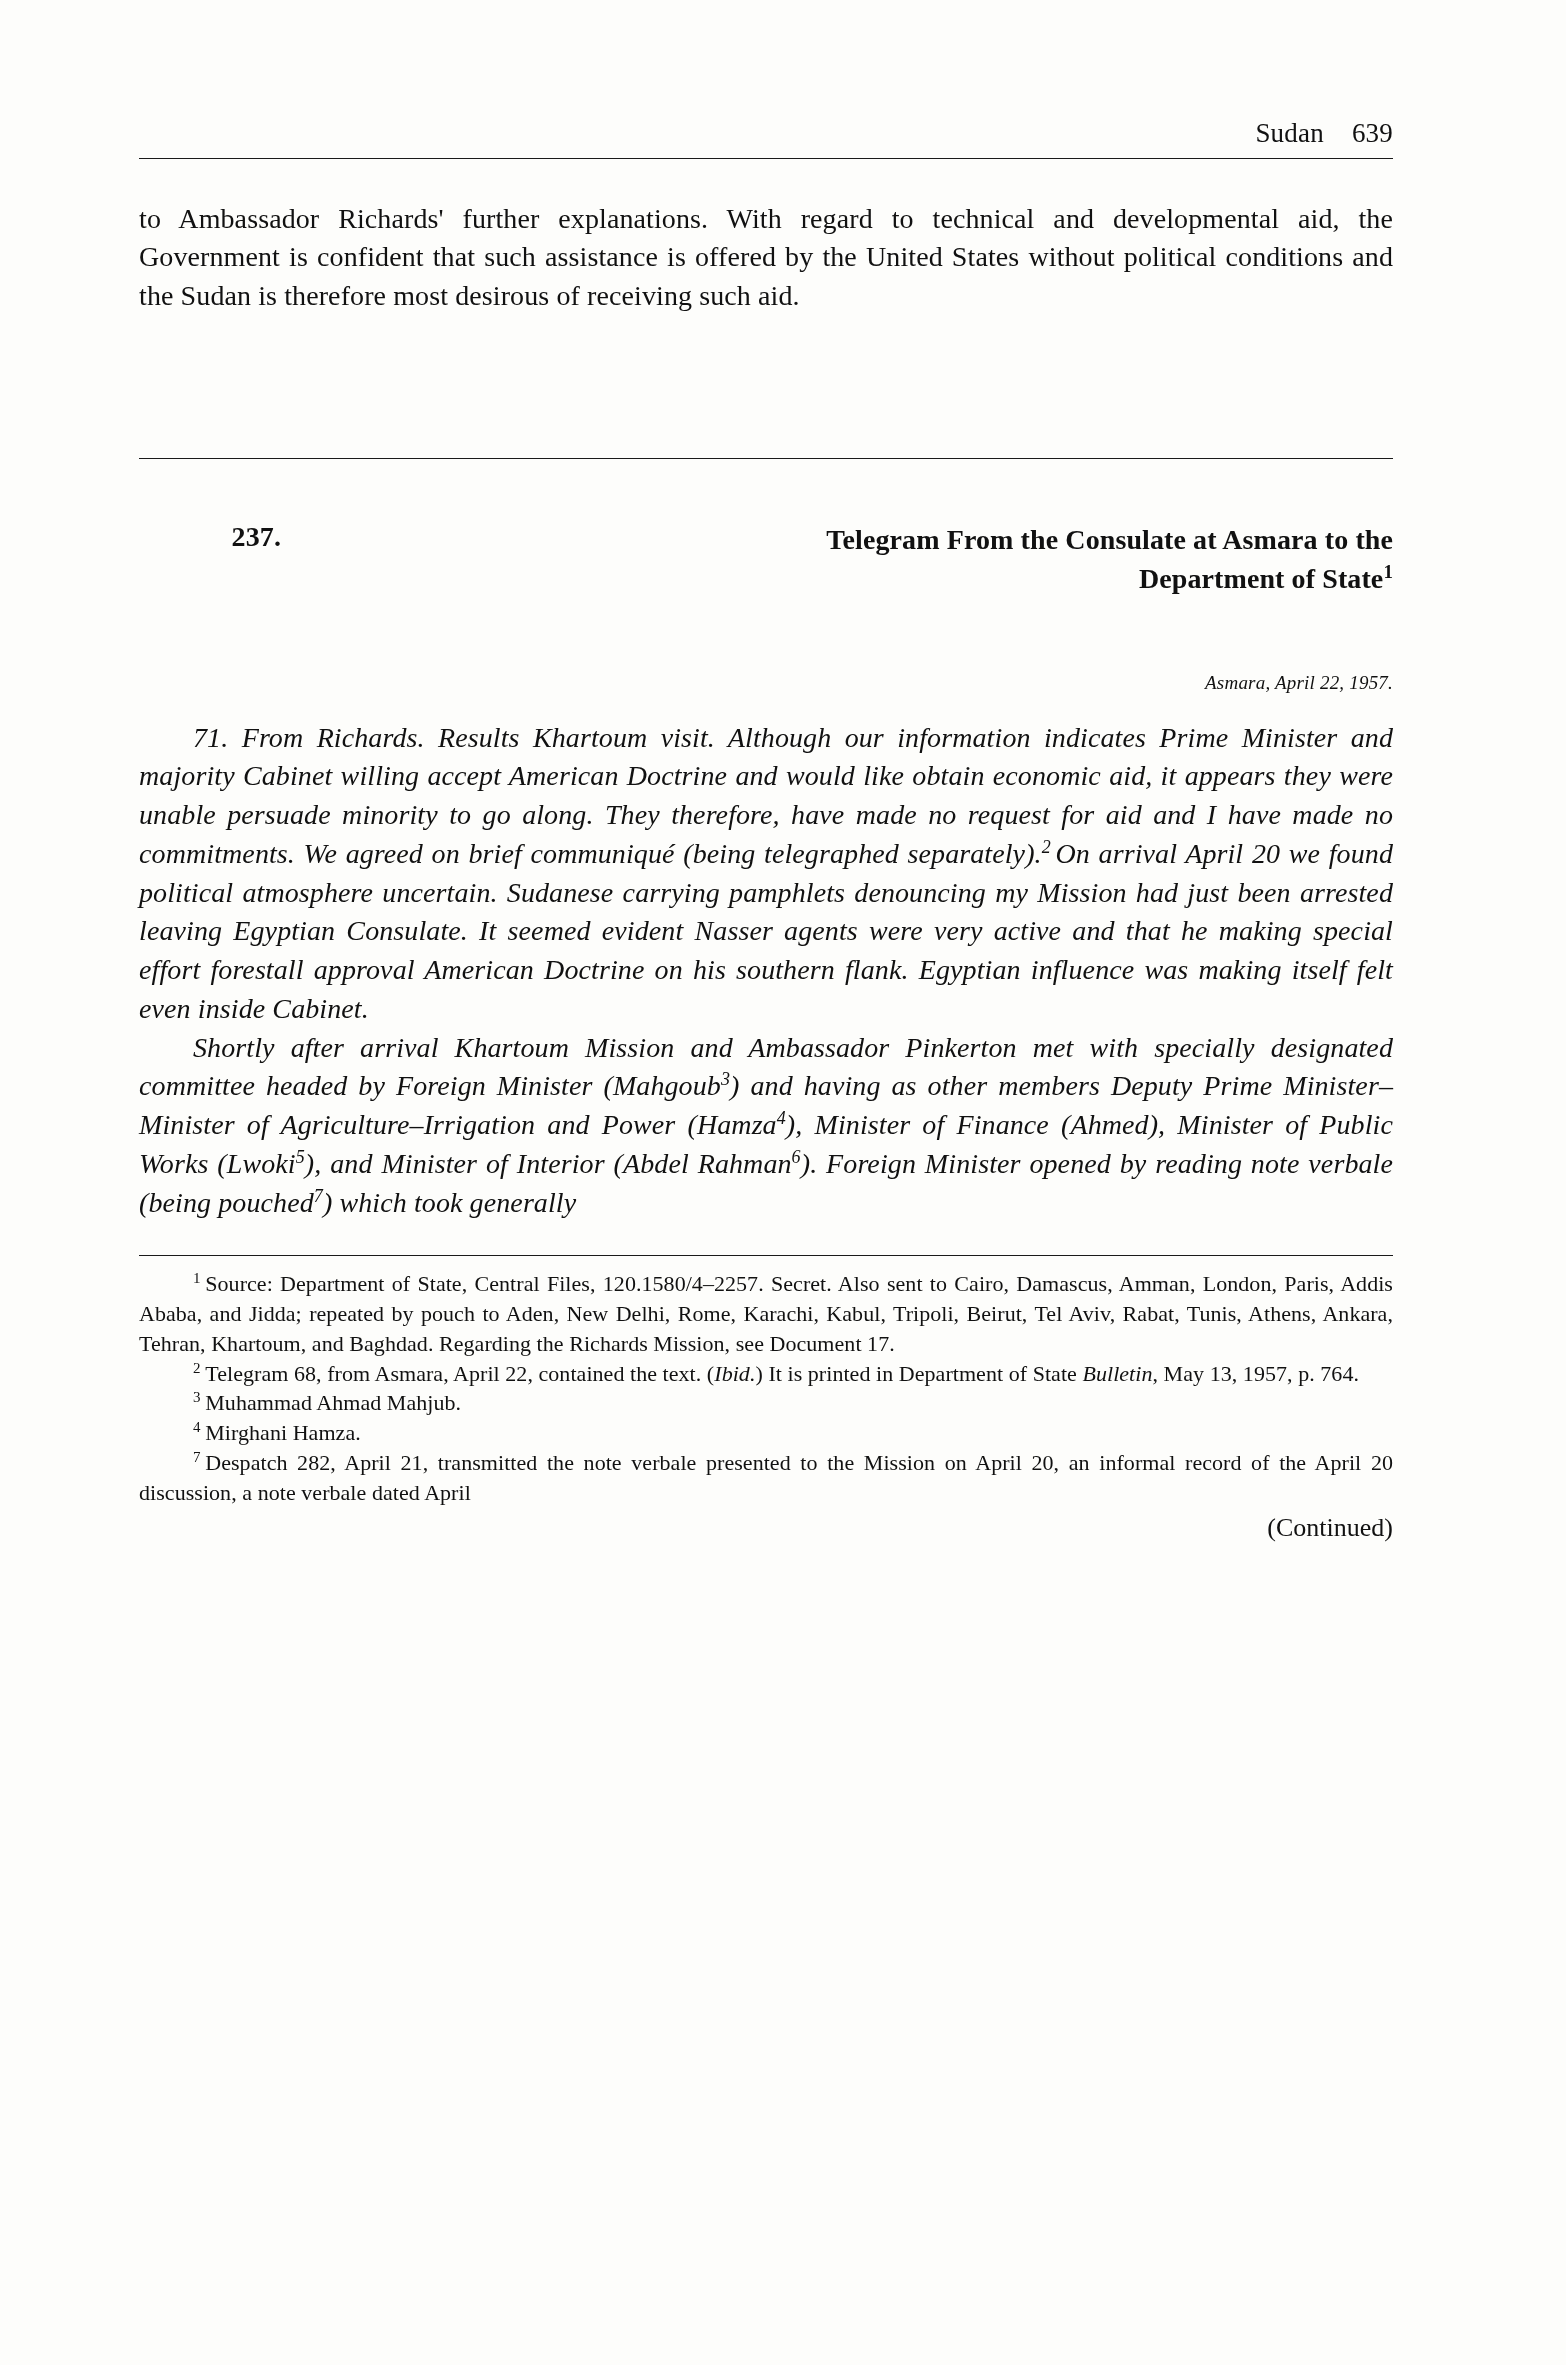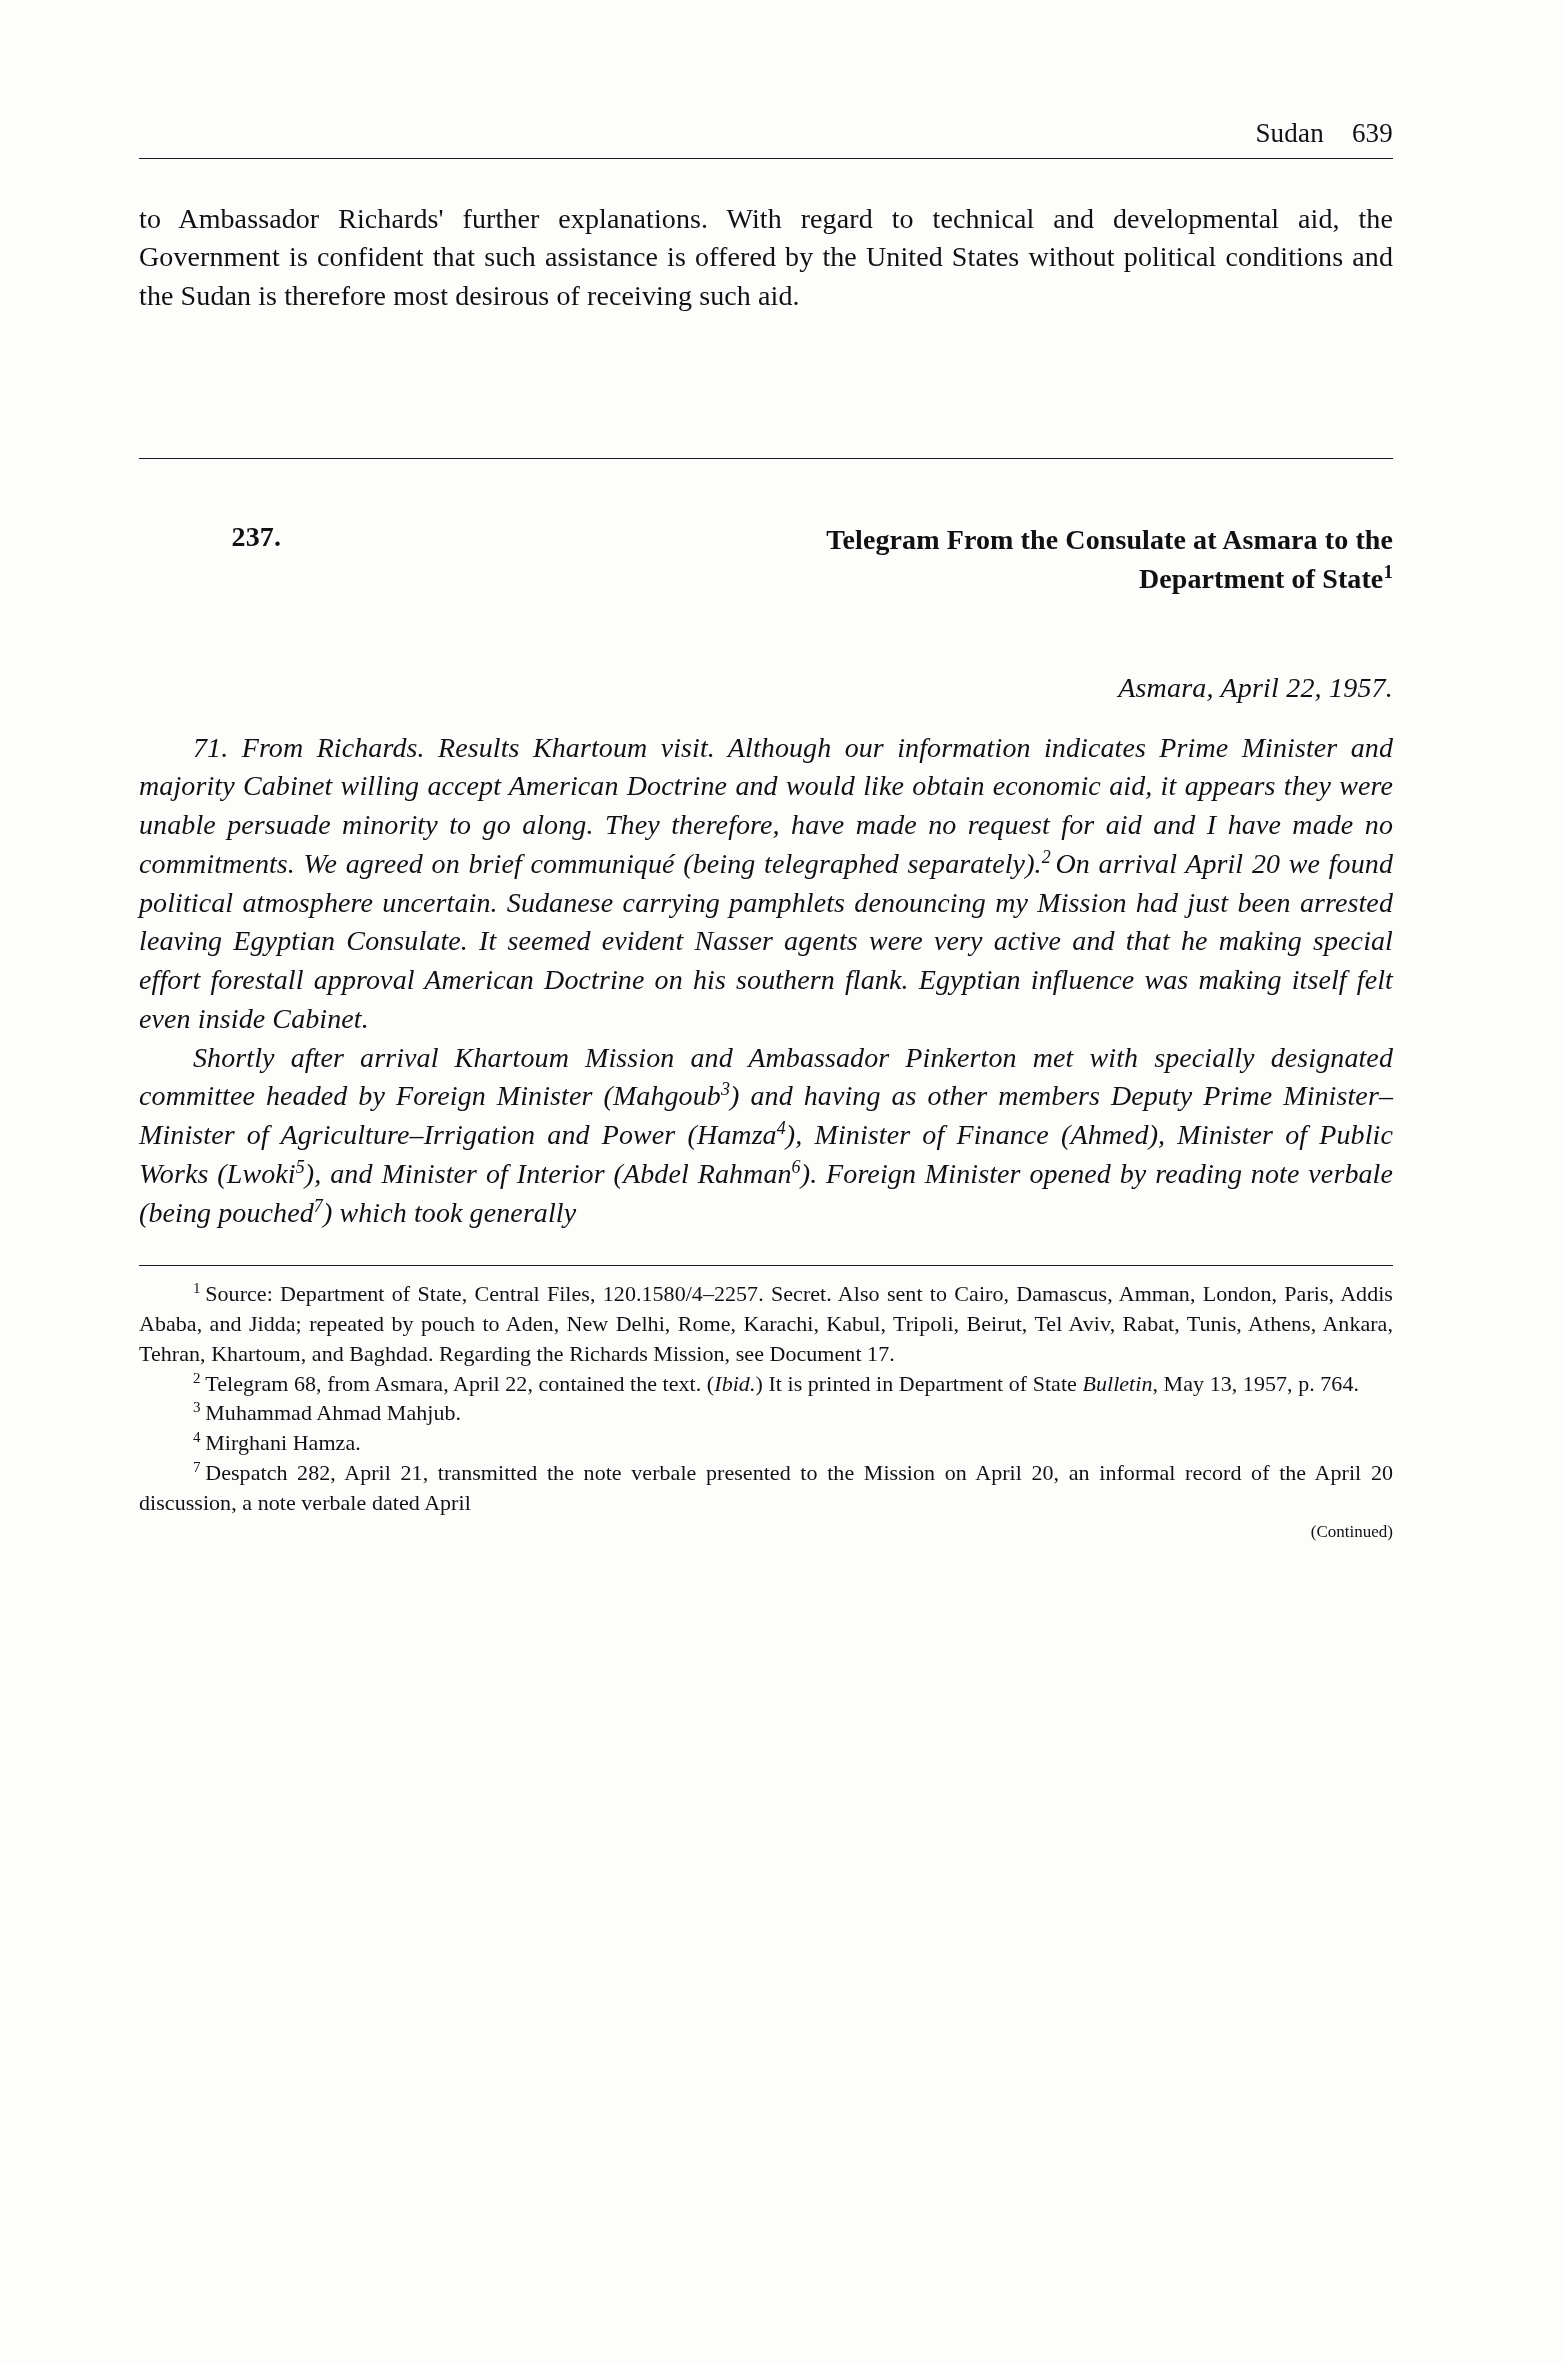--- a/index.html
+++ b/index.html
@@ -93,21 +93,21 @@
   }
   .doc-title .sup {
     font-size: 19px;
     vertical-align: super;
     font-weight: bold;
   }
   .dateline {
     margin-top: 73px;
     text-align: right;
     font-style: italic;
-    font-size: 28px;
+    font-size: 19px;
     letter-spacing: 0.2px;
   }
   .tel-body {
     margin-top: 24.6px;
     font-style: italic;
   }
   sup {
     font-size: 18px;
     vertical-align: super;
     line-height: 0;
@@ -134,21 +134,21 @@
   }
   .fn sup {
     font-size: 15px;
   }
   .fn i {
     font-style: italic;
   }
   .fn-cont {
     text-align: right;
     margin-top: 1.9px;
-    font-size: 17px;
+    font-size: 26px;
   }
 </style>
 </head>
 <body>
 
 <div class="page">
   <div class="content">
 
     <div class="runhead">
       <div class="runhead-inner">

